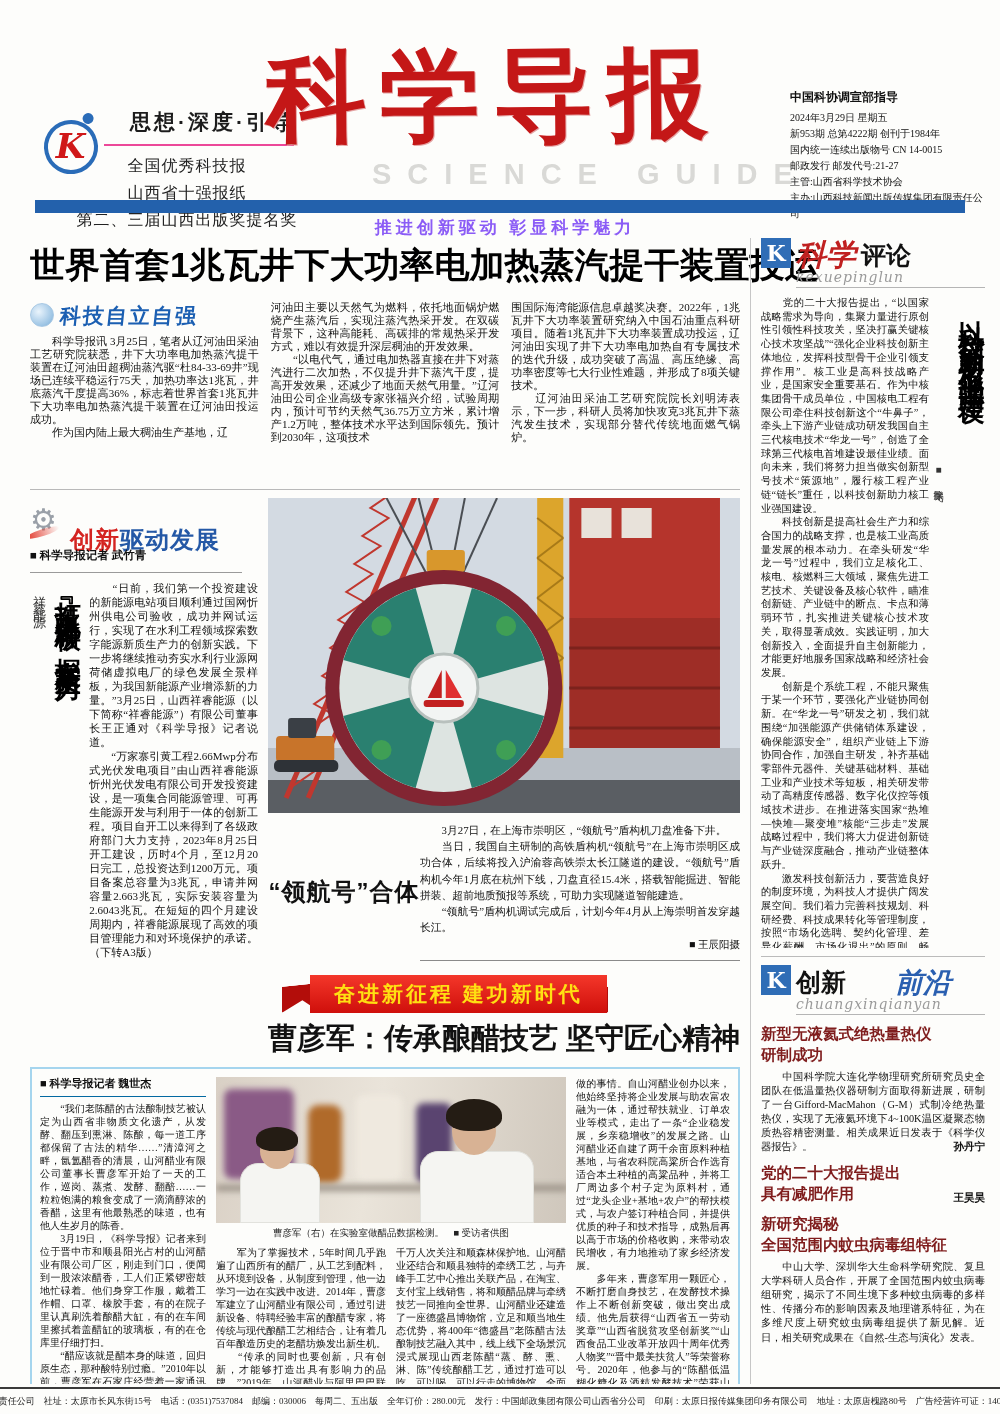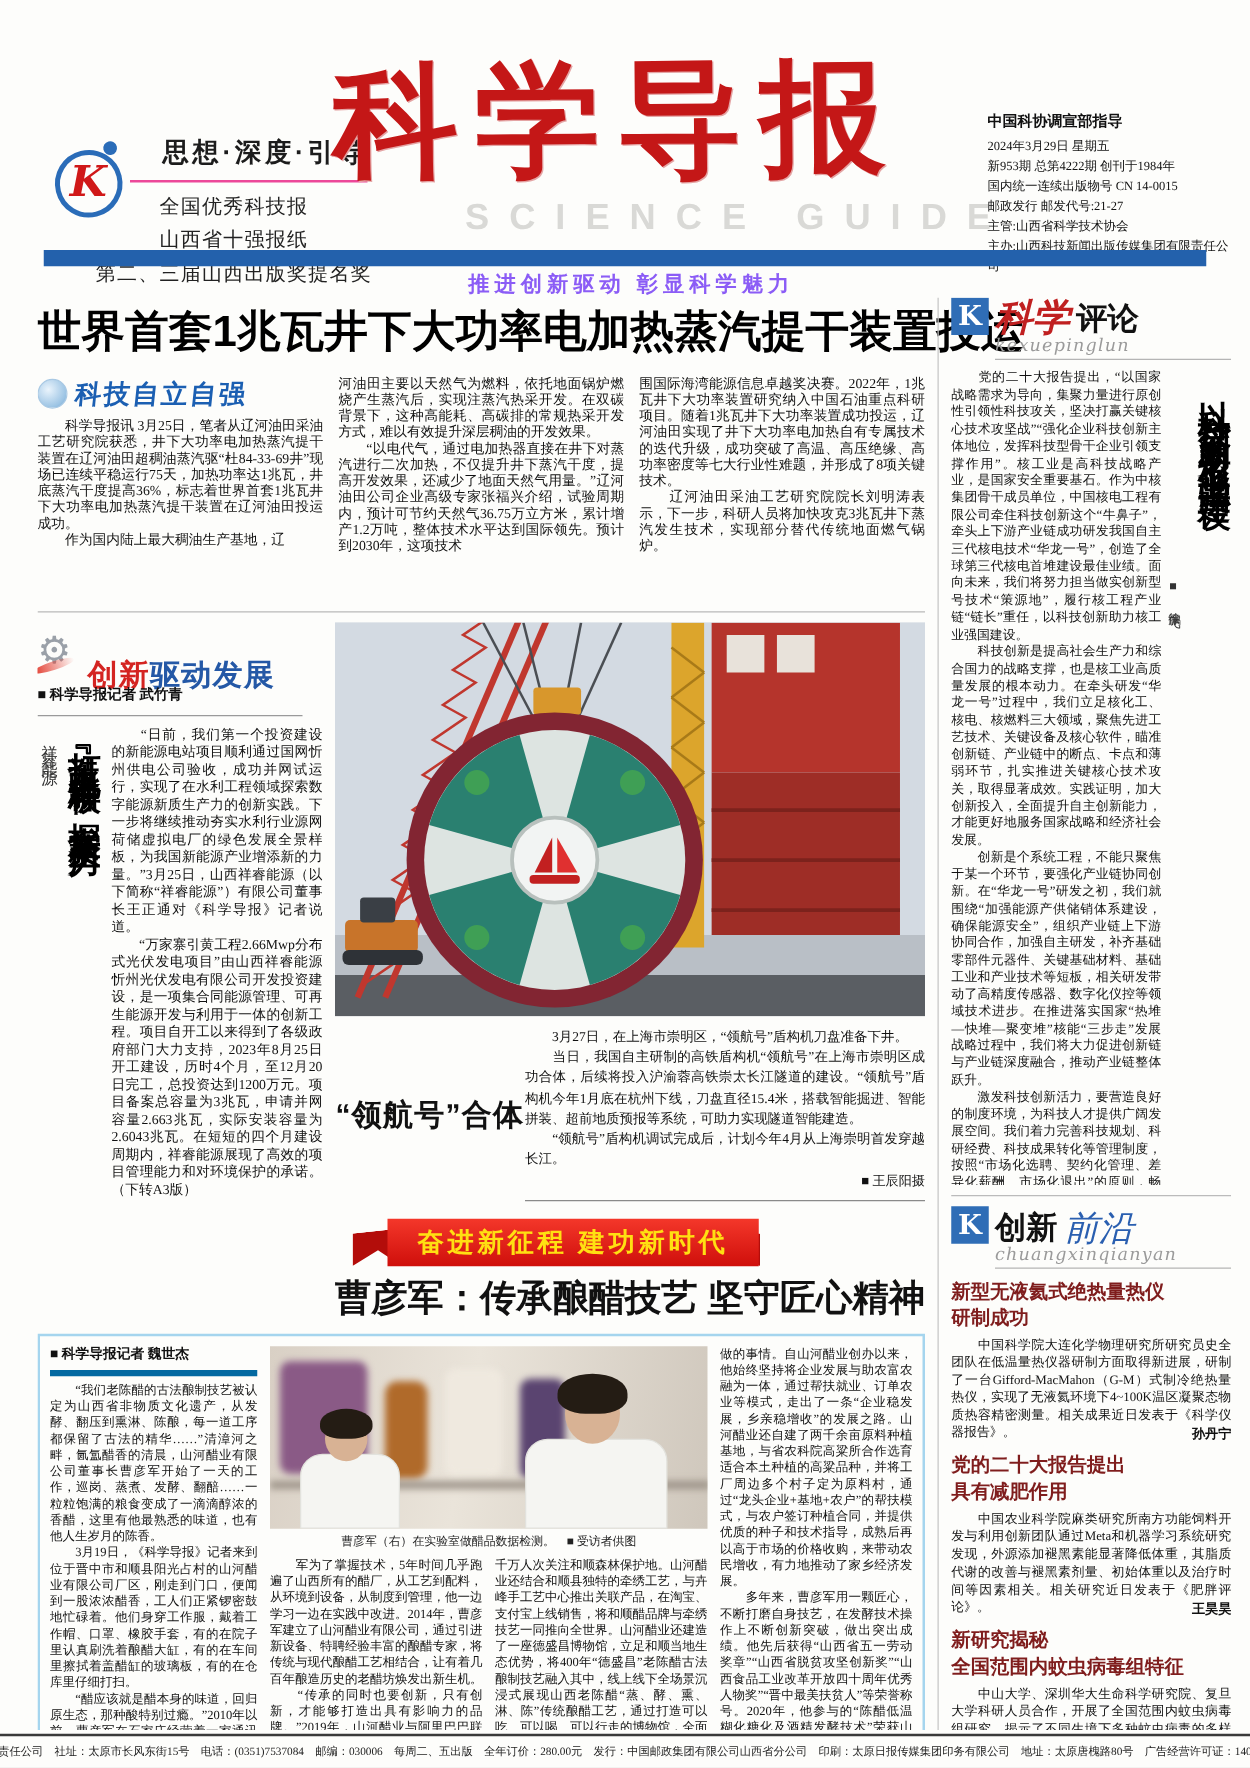--- a/index.html
+++ b/index.html
@@ -84,32 +84,32 @@
   .tail.r{left:292px;clip-path:polygon(0 0,100% 0,100% 100%,40% 60%,0 100%);transform:skewY(6deg);}
 
   .vinegar-h{font-family:"Liberation Sans",sans-serif;font-weight:900;font-size:29px;text-align:center;
         margin:6px 0 8px;letter-spacing:0;white-space:nowrap;}
 
   .blue-box{border:2px solid #a5d5ee;padding:8px;display:flex;gap:10px;height:360px;overflow:hidden;}
   .vb-col{font-size:10px;line-height:13px;text-align:justify;overflow:hidden;}
   .vb-col1{width:166px;}
   .vb-mid{width:350px;display:flex;flex-direction:column;}
   .vb-col4{flex:1;}
-  .vb-reporter{font-size:11px;font-weight:bold;border-bottom:5px solid #0369a1;padding-bottom:6px;margin-bottom:5px;}
+  .vb-reporter{font-size:11px;font-weight:bold;border-bottom:1px solid #0369a1;padding-bottom:6px;margin-bottom:5px;}
   .photo-lab{position:relative;height:146px;overflow:hidden;background:linear-gradient(100deg,#d9d0c5,#eae4da 45%,#cfc7bc);}
   .lab-cap{font-size:9.5px;text-align:center;margin:4px 0 6px;color:#222;}
   .vb-2col{display:flex;gap:10px;flex:1;overflow:hidden;}
   .vb-2col>div{flex:1;}
 
   
   .sec-head{display:flex;align-items:flex-end;gap:5px;}
   .kbadge{width:30px;height:30px;background:#2f6db6;color:#fff;display:flex;align-items:center;justify-content:center;
         font-family:"DejaVu Serif",serif;font-weight:bold;font-size:22px;}
   .cal-red{font-family:"DejaVu Serif",serif;font-style:italic;font-weight:bold;font-size:30px;color:#c02020;line-height:.9;}
-  .cal-blue{font-family:"DejaVu Serif",serif;font-style:italic;font-weight:normal;font-size:28px;color:#2a5fb0;line-height:.9;}
+  .cal-blue{font-family:"DejaVu Serif",serif;font-style:italic;font-weight:bold;font-size:28px;color:#2a5fb0;line-height:.9;margin-left:44px;}
   .sec-rest{font-weight:bold;font-size:25px;color:#111;line-height:1;}
   .pinyin{font-family:"DejaVu Serif",serif;font-style:italic;color:#9a9a9a;font-size:14px;letter-spacing:1px;
         border-bottom:1px solid #b5b5b5;padding-bottom:2px;margin:1px 0 8px 35px;}
   .review-body{display:flex;height:652px;overflow:hidden;}
   .review-text{flex:1;font-size:10.3px;line-height:13.7px;text-align:justify;overflow:hidden;}
   .review-side{position:relative;width:56px;}
   .v-review-h{position:absolute;right:0;top:4px;writing-mode:vertical-rl;font-family:"Liberation Sans",sans-serif;
         font-weight:900;font-size:26px;letter-spacing:6px;line-height:1;color:#000;}
   .v-review-a{position:absolute;left:2px;top:168px;writing-mode:vertical-rl;font-size:10px;color:#333;letter-spacing:2px;}
   .rev-rule{border-top:1px solid #bbb;margin:8px 0 8px;}
@@ -382,21 +382,20 @@
 
       <div class="f-art">
         <div class="f-title pre">新型无液氦式绝热量热仪
 研制成功</div>
         <div class="f-body">　　中国科学院大连化学物理研究所研究员史全团队在低温量热仪器研制方面取得新进展，研制了一台Gifford-MacMahon（G-M）式制冷绝热量热仪，实现了无液氦环境下4~100K温区凝聚态物质热容精密测量。相关成果近日发表于《科学仪器报告》。</div>
         <div class="f-author">孙丹宁</div>
       </div>
       <div class="f-art">
         <div class="f-title pre">党的二十大报告提出
 具有减肥作用</div>
-        <div class="f-body">　　中国农业科学院麻类研究所南方功能饲料开发与利用创新团队通过Meta和机器学习系统研究发现，外源添加褪黑素能显著降低体重，其脂质代谢的改善与褪黑素剂量、初始体重以及治疗时间等因素相关。相关研究近日发表于《肥胖评论》。</div>
         <div class="f-author">王昊昊</div>
       </div>
       <div class="f-art">
         <div class="f-title pre">新研究揭秘
 全国范围内蚊虫病毒组特征</div>
         <div class="f-body">　　中山大学、深圳华大生命科学研究院、复旦大学科研人员合作，开展了全国范围内蚊虫病毒组研究，揭示了不同生境下多种蚊虫病毒的多样性、传播分布的影响因素及地理谱系特征，为在多维尺度上研究蚊虫病毒组提供了新见解。近日，相关研究成果在《自然-生态与演化》发表。</div>
 
       </div>
     </div>
   </div>

